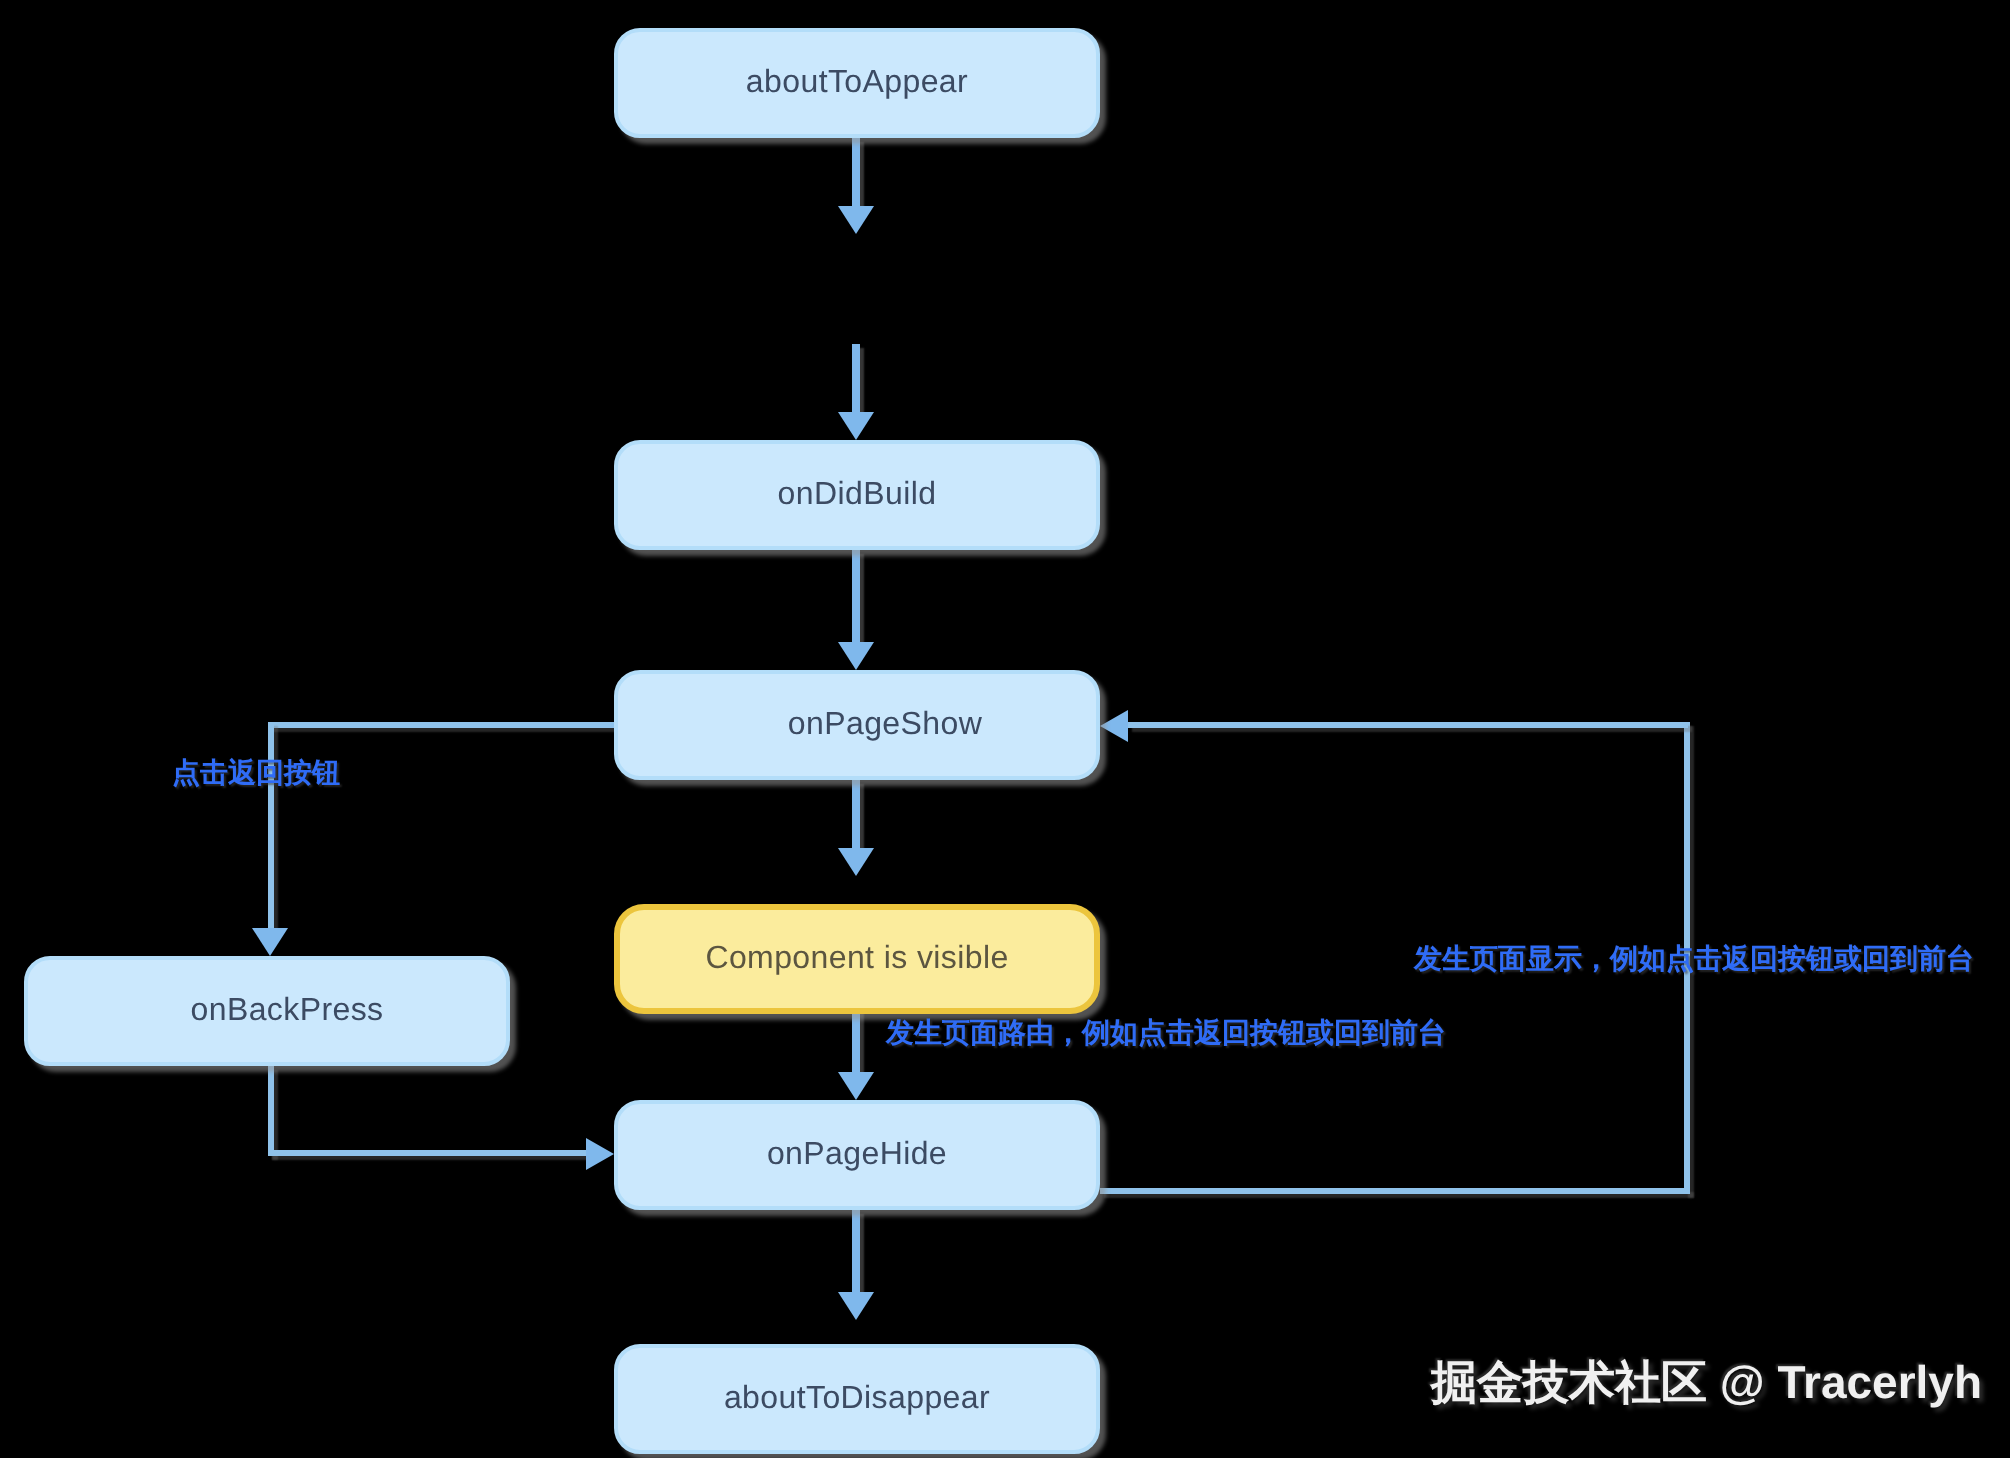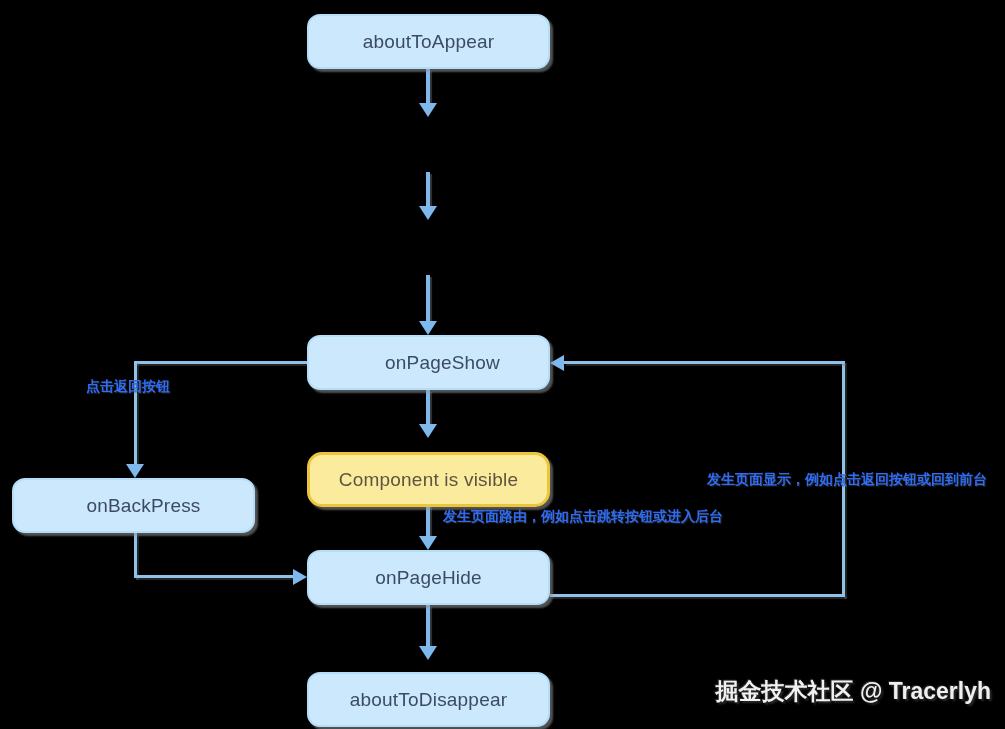--- a/index.html
+++ b/index.html
@@ -14,21 +14,21 @@
   .node{
     position:absolute;width:243px;height:55px;box-sizing:border-box;
     background:var(--c-box-fill,#cbe8fd);
     border:2px solid var(--c-box-border,#b3ddf9);
     border-radius:13px;
     box-shadow:3px 3px 2px rgba(150,150,150,.55);
     display:flex;align-items:center;justify-content:center;
   }
   .node .nlabel{
     color:var(--c-box-text,#3c4b63);
-    font-size:19px;letter-spacing:.2px;text-align:right;
+    font-size:16px;letter-spacing:.2px;text-align:right;
   }
   .node.yellow{
     background:var(--c-yellow-fill,#fbec9d);
     border:3px solid var(--c-yellow-border,#ecc53d);
     border-radius:15px;
     margin-top:14px;
   }
   .node.yellow .nlabel{color:var(--c-yellow-text,#5c5640);}
 
   
@@ -95,34 +95,37 @@
   <div class="ah-right" style="left:293px;top:569px;"></div>
 
   <div class="hline" style="left:550px;top:594px;width:295px;"></div>
   <div class="vline" style="left:842px;top:361px;height:236px;"></div>
   <div class="hline" style="left:564px;top:361px;width:280px;"></div>
   <div class="ah-left" style="left:550px;top:355px;"></div>
 
   <div class="node" style="left:307px;top:14px;">
     <span class="nlabel">aboutToAppear</span>
   </div>
+  <div class="node" style="left:307px;top:220px;">
+    <span class="nlabel">onDidBuild</span>
+  </div>
   <div class="node" style="left:307px;top:335px;padding-left:28px;">
     <span class="nlabel">onPageShow</span>
   </div>
   <div class="node yellow" style="left:307px;top:438px;">
     <span class="nlabel">Component is visible</span>
   </div>
   <div class="node" style="left:12px;top:478px;padding-left:20px;">
     <span class="nlabel">onBackPress</span>
   </div>
   <div class="node" style="left:307px;top:550px;">
     <span class="nlabel">onPageHide</span>
   </div>
   <div class="node" style="left:307px;top:672px;">
     <span class="nlabel">aboutToDisappear</span>
   </div>
 
   <div class="annot" style="left:86px;top:378px;">点击返回按钮</div>
-  <div class="annot" style="left:443px;top:508px;">发生页面路由，例如点击跳转按钮或进入后台</div>
+  <div class="annot" style="left:443px;top:508px;">发生页面路由，例如点击返回按钮或回到前台</div>
   <div class="annot" style="left:707px;top:471px;">发生页面显示，例如点击返回按钮或回到前台</div>
 
   <div class="watermark">掘金技术社区 @ Tracerlyh</div>
 </div>
 
 </body></html>

